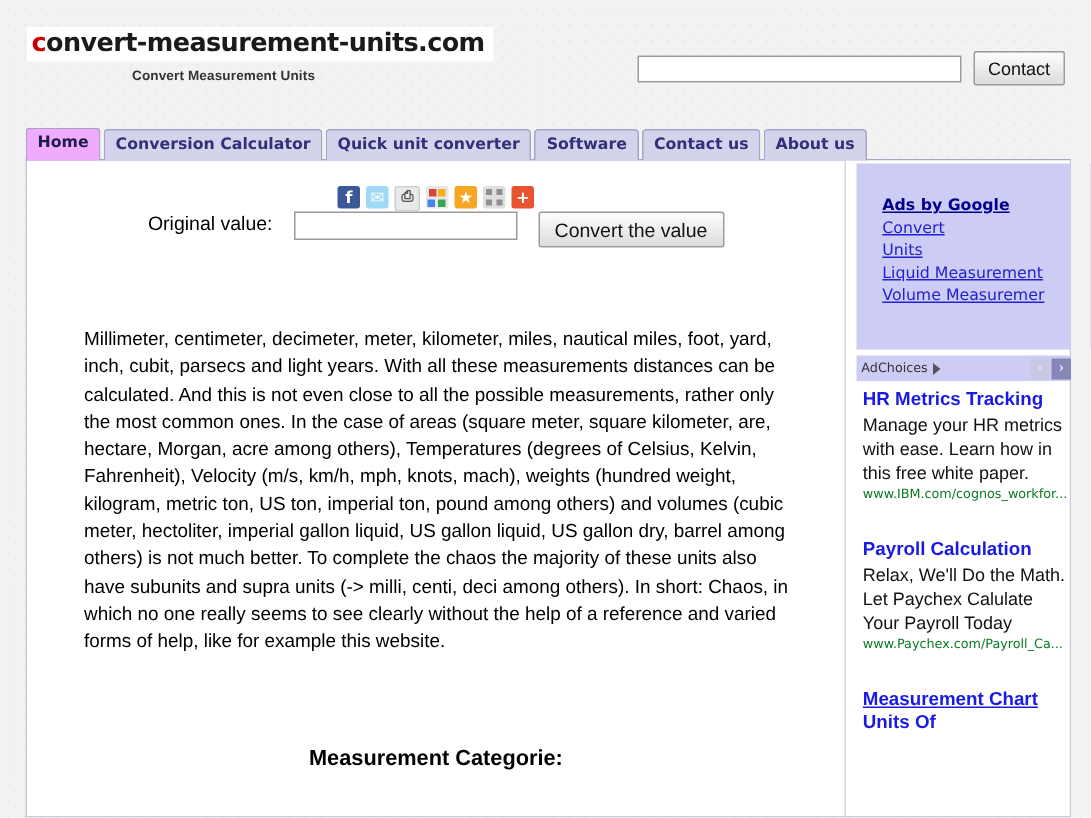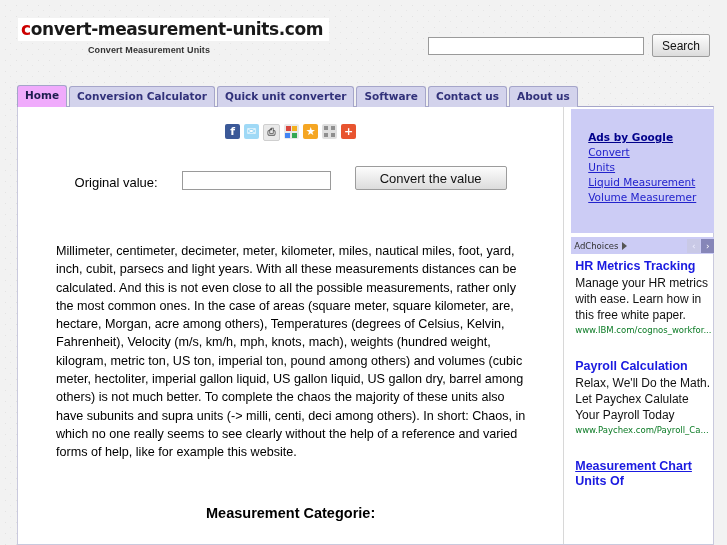--- a/index.html
+++ b/index.html
@@ -184,64 +184,63 @@
     content:"";position:absolute;right:2px;top:2px;width:5px;height:5px;background:#f2b01e;
     box-shadow:-7px 7px 0 0 #4285f4, 0 7px 0 0 #34a853;
   }
   .si-share::before{
     content:"";position:absolute;left:2px;top:2px;width:4px;height:4px;background:#8f8f8f;
     box-shadow:7px 0 0 0 #8f8f8f, 0 7px 0 0 #8f8f8f, 7px 7px 0 0 #8f8f8f;
   }
 
   
   #converter {
-    margin-top: 25px;
-    display: flex;
-    align-items: flex-end;
+    display: flex;
+    align-items: flex-start;
     justify-content: center;
-    gap: 24px;
+    gap: 14px;
   }
   #orig-label {
     font-family: "Liberation Sans", sans-serif;
     font-size: 13px;
     color: #000;
   }
   #orig-input {
     width: 149px;
     height: 19px;
     border: 1px solid #9a9a9a;
     background: #fff;
     font-family: "Liberation Sans", sans-serif;
     font-size: 12px;
     padding: 0 3px;
     box-sizing: border-box;
     outline: none;
   }
   #convert-button {
     height: 24px;
-    padding: 0 24px;
+    padding: 0 10px;
     font-family: "Liberation Sans", sans-serif;
     font-size: 13px;
     color: #111;
     background: linear-gradient(#fdfdfd, #dcdcdc);
     border: 1px solid #9c9c9c;
     border-radius: 2px;
     cursor: pointer;
   }
 
   #body-text {
     margin: 52px 36px 0 38px;
     font-family: "Liberation Sans", sans-serif;
     font-size: 12.6px;
     line-height: 18.3px;
     color: #000;
     text-align: left;
   }
   #section-heading {
-    margin-top: 43px;
+    margin-top: 61px;
     text-align: center;
     font-family: "Liberation Sans", sans-serif;
     font-size: 14.5px;
     font-weight: bold;
     color: #000;
   }
 
   
   #ad-google {
     position: absolute;
@@ -364,21 +363,21 @@
 <div id="header">
 
   <div id="logo-block">
     <div id="logo-text"><span class="accent">c</span><span>onvert-measurement-units.com</span></div>
   </div>
 
   <div id="tagline">Convert Measurement Units</div>
 
   <div id="search-area">
     <input id="search-input" type="text" placeholder="" style="">
-    <button id="search-button">Search</button>
+    <button id="search-button">Contact</button>
   </div>
 </div>
 
 <div id="tabbar">
   <div class="tab active">Home</div>
   <div class="tab">Conversion Calculator</div>
   <div class="tab">Quick unit converter</div>
   <div class="tab">Software</div>
   <div class="tab">Contact us</div>
   <div class="tab">About us</div>

